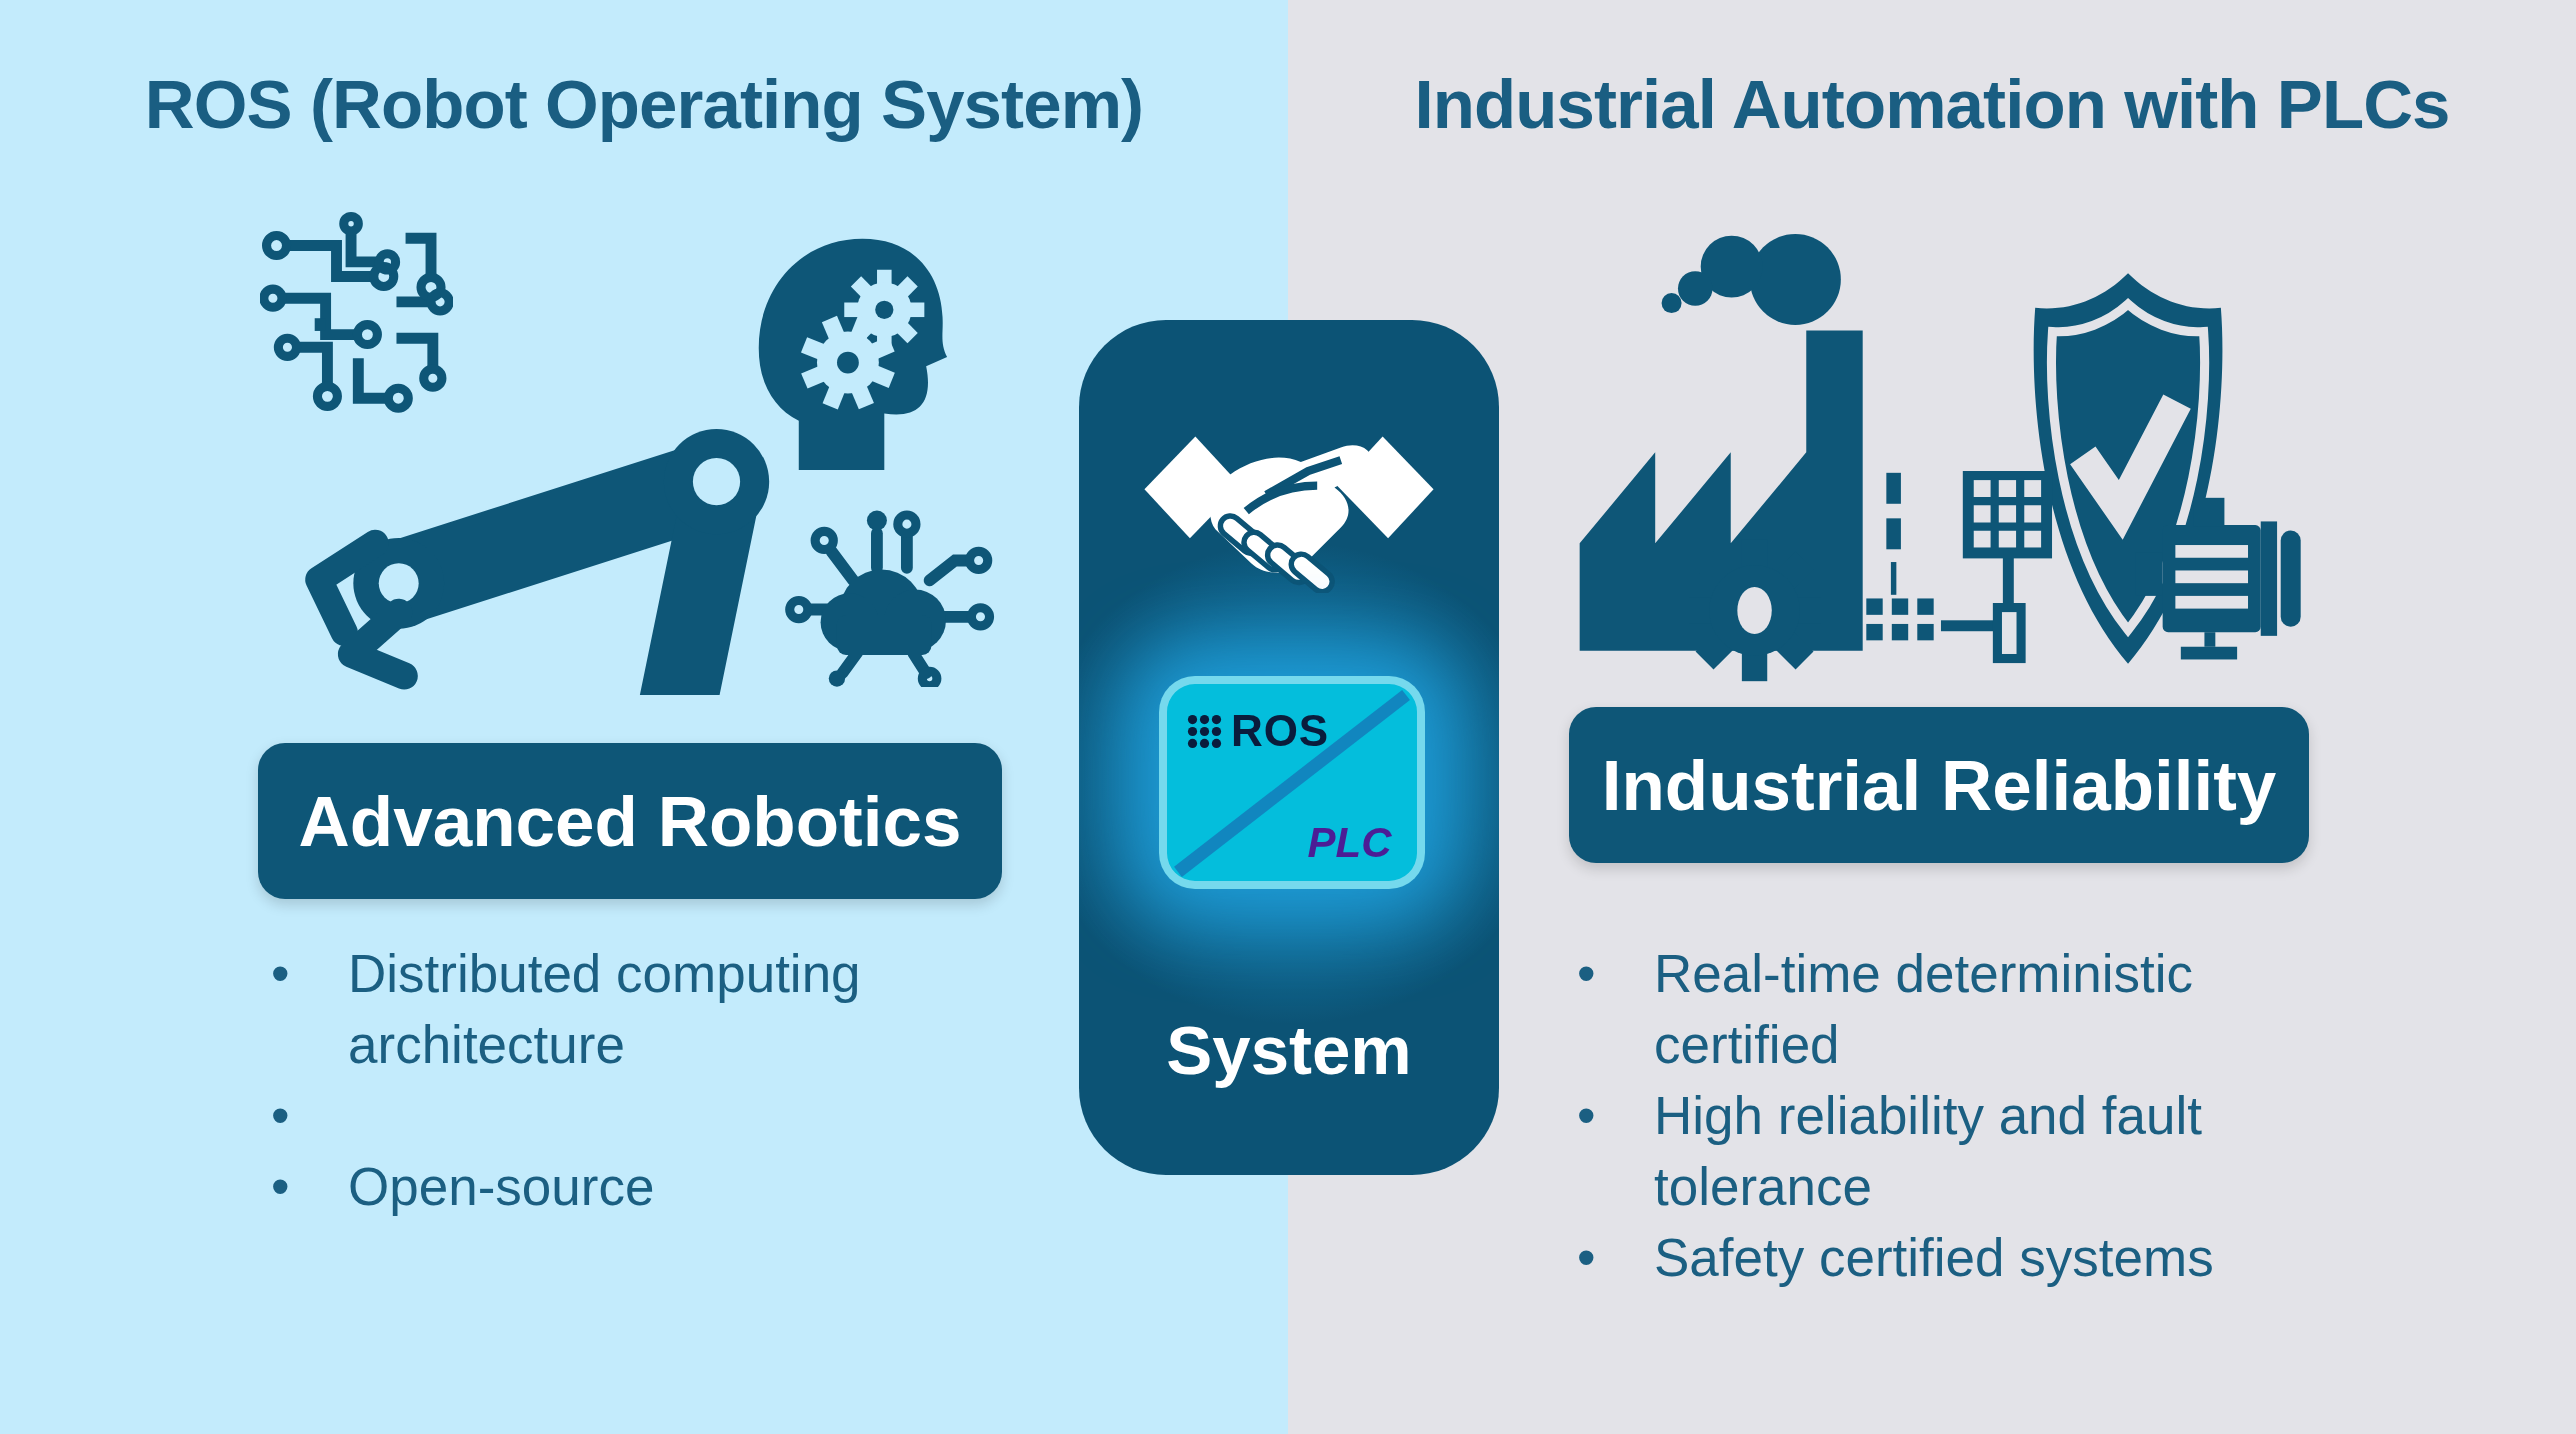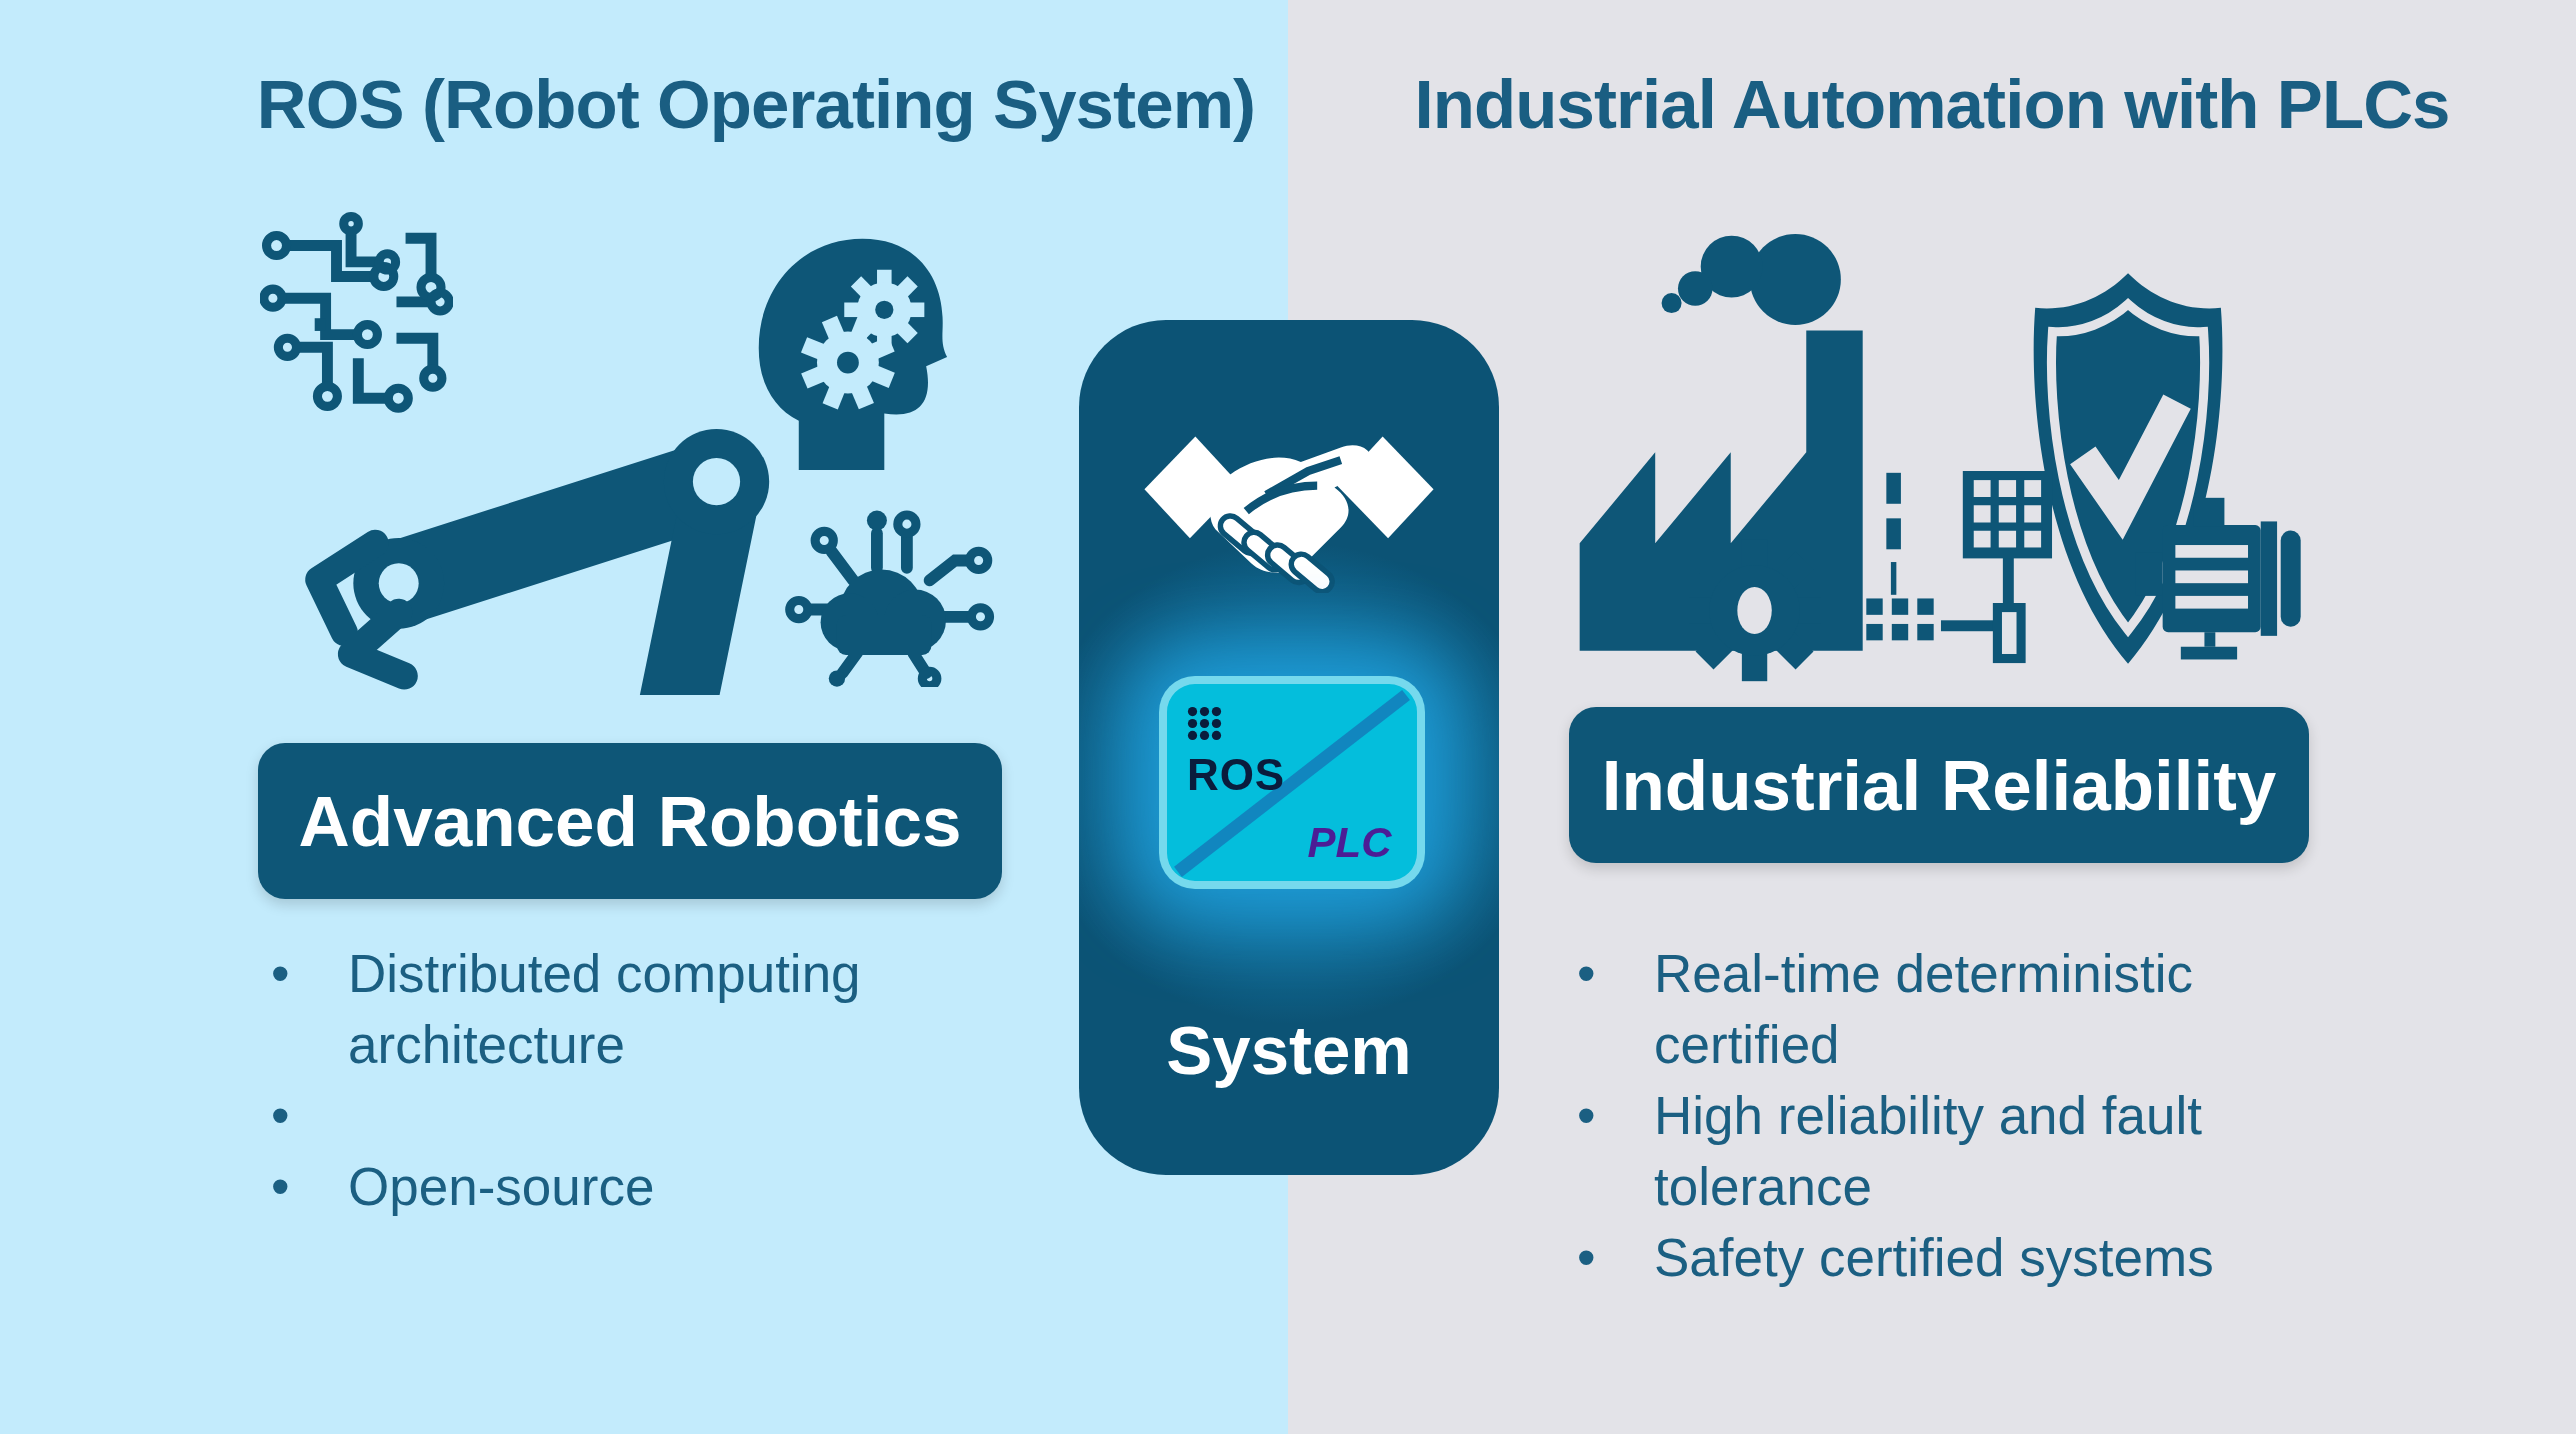--- a/index.html
+++ b/index.html
@@ -3,21 +3,21 @@
 <meta charset="utf-8">
 <style>
   html,body{margin:0;padding:0;background:#fff;}
   #stage{position:relative;width:2576px;height:1435px;overflow:hidden;
          font-family:"Liberation Sans",sans-serif;}
   .half{position:absolute;top:0;height:1435px;}
   #half-left{left:0;width:1288px;background:#c3ebfc;}
   #half-right{left:1288px;width:1288px;background:#e3e3e8;}
   .side-title{position:absolute;top:65px;font-size:69px;font-weight:bold;
               color:#1a5e82;text-align:center;letter-spacing:-0.9px;}
-  #title-left{left:0;width:1512px;}
+  #title-left{left:0;width:1288px;}
   #title-right{left:1288px;width:1288px;}
   .badge{position:absolute;top:707px;height:156px;background:#0e5677;
          border-radius:27px;color:#ffffff;font-size:71px;font-weight:bold;
          display:flex;align-items:center;justify-content:center;
          box-shadow:0 5.5px 12.7px rgba(0,0,0,0.15);}
   #badge-left{left:258px;width:744px;margin-top:36px;}
   #badge-right{left:1569px;width:740px;justify-content:center;}
   .bullets{position:absolute;top:938px;list-style:none;margin:0;padding:0;
            color:#1b5f82;font-size:53px;line-height:71px;}
   #bullets-left{left:271px;width:718px;}
@@ -28,21 +28,21 @@
   #bullets-right .txt{width:691px;}
   #center-panel{position:absolute;left:1079px;top:320px;width:420px;height:855px;
                 background:#0c5375;border-radius:87px;overflow:hidden;}
   #glow{position:absolute;left:-45px;top:222px;width:518px;height:482px;
         background:radial-gradient(closest-side,rgba(30,160,220,0.95),rgba(30,160,220,0));}
   #handshake{position:absolute;left:60px;top:91px;width:300px;height:182px;}
   #chip{position:absolute;left:80px;top:356px;width:266px;height:213px;
         box-sizing:border-box;background:#04bedc;border:8.2px solid rgba(138,222,240,0.85);
         border-radius:36px;box-shadow:0 0 73px 29px rgba(30,160,220,0.85);}
   #chip-diag{position:absolute;left:0;top:0;width:100%;height:100%;}
-  #chip-ros{position:absolute;left:20px;top:22px;display:flex;align-items:flex-start;gap:9px;flex-direction:column;}
+  #chip-ros{position:absolute;left:20px;top:22px;display:flex;align-items:center;gap:9px;}
   #chip-ros-label{font-size:44px;font-weight:bold;color:#0a1c3c;letter-spacing:0.9px;}
   #chip-plc-label{position:absolute;right:25.5px;bottom:14.5px;font-size:42px;
                   font-weight:bold;color:#4c1d95;font-style:italic;}
   #rosie{position:absolute;left:0;top:691px;width:100%;text-align:center;
          color:#ffffff;font-size:69px;font-weight:bold;}
   .icon{position:absolute;}
 </style>
 </head>
 <body>
 

